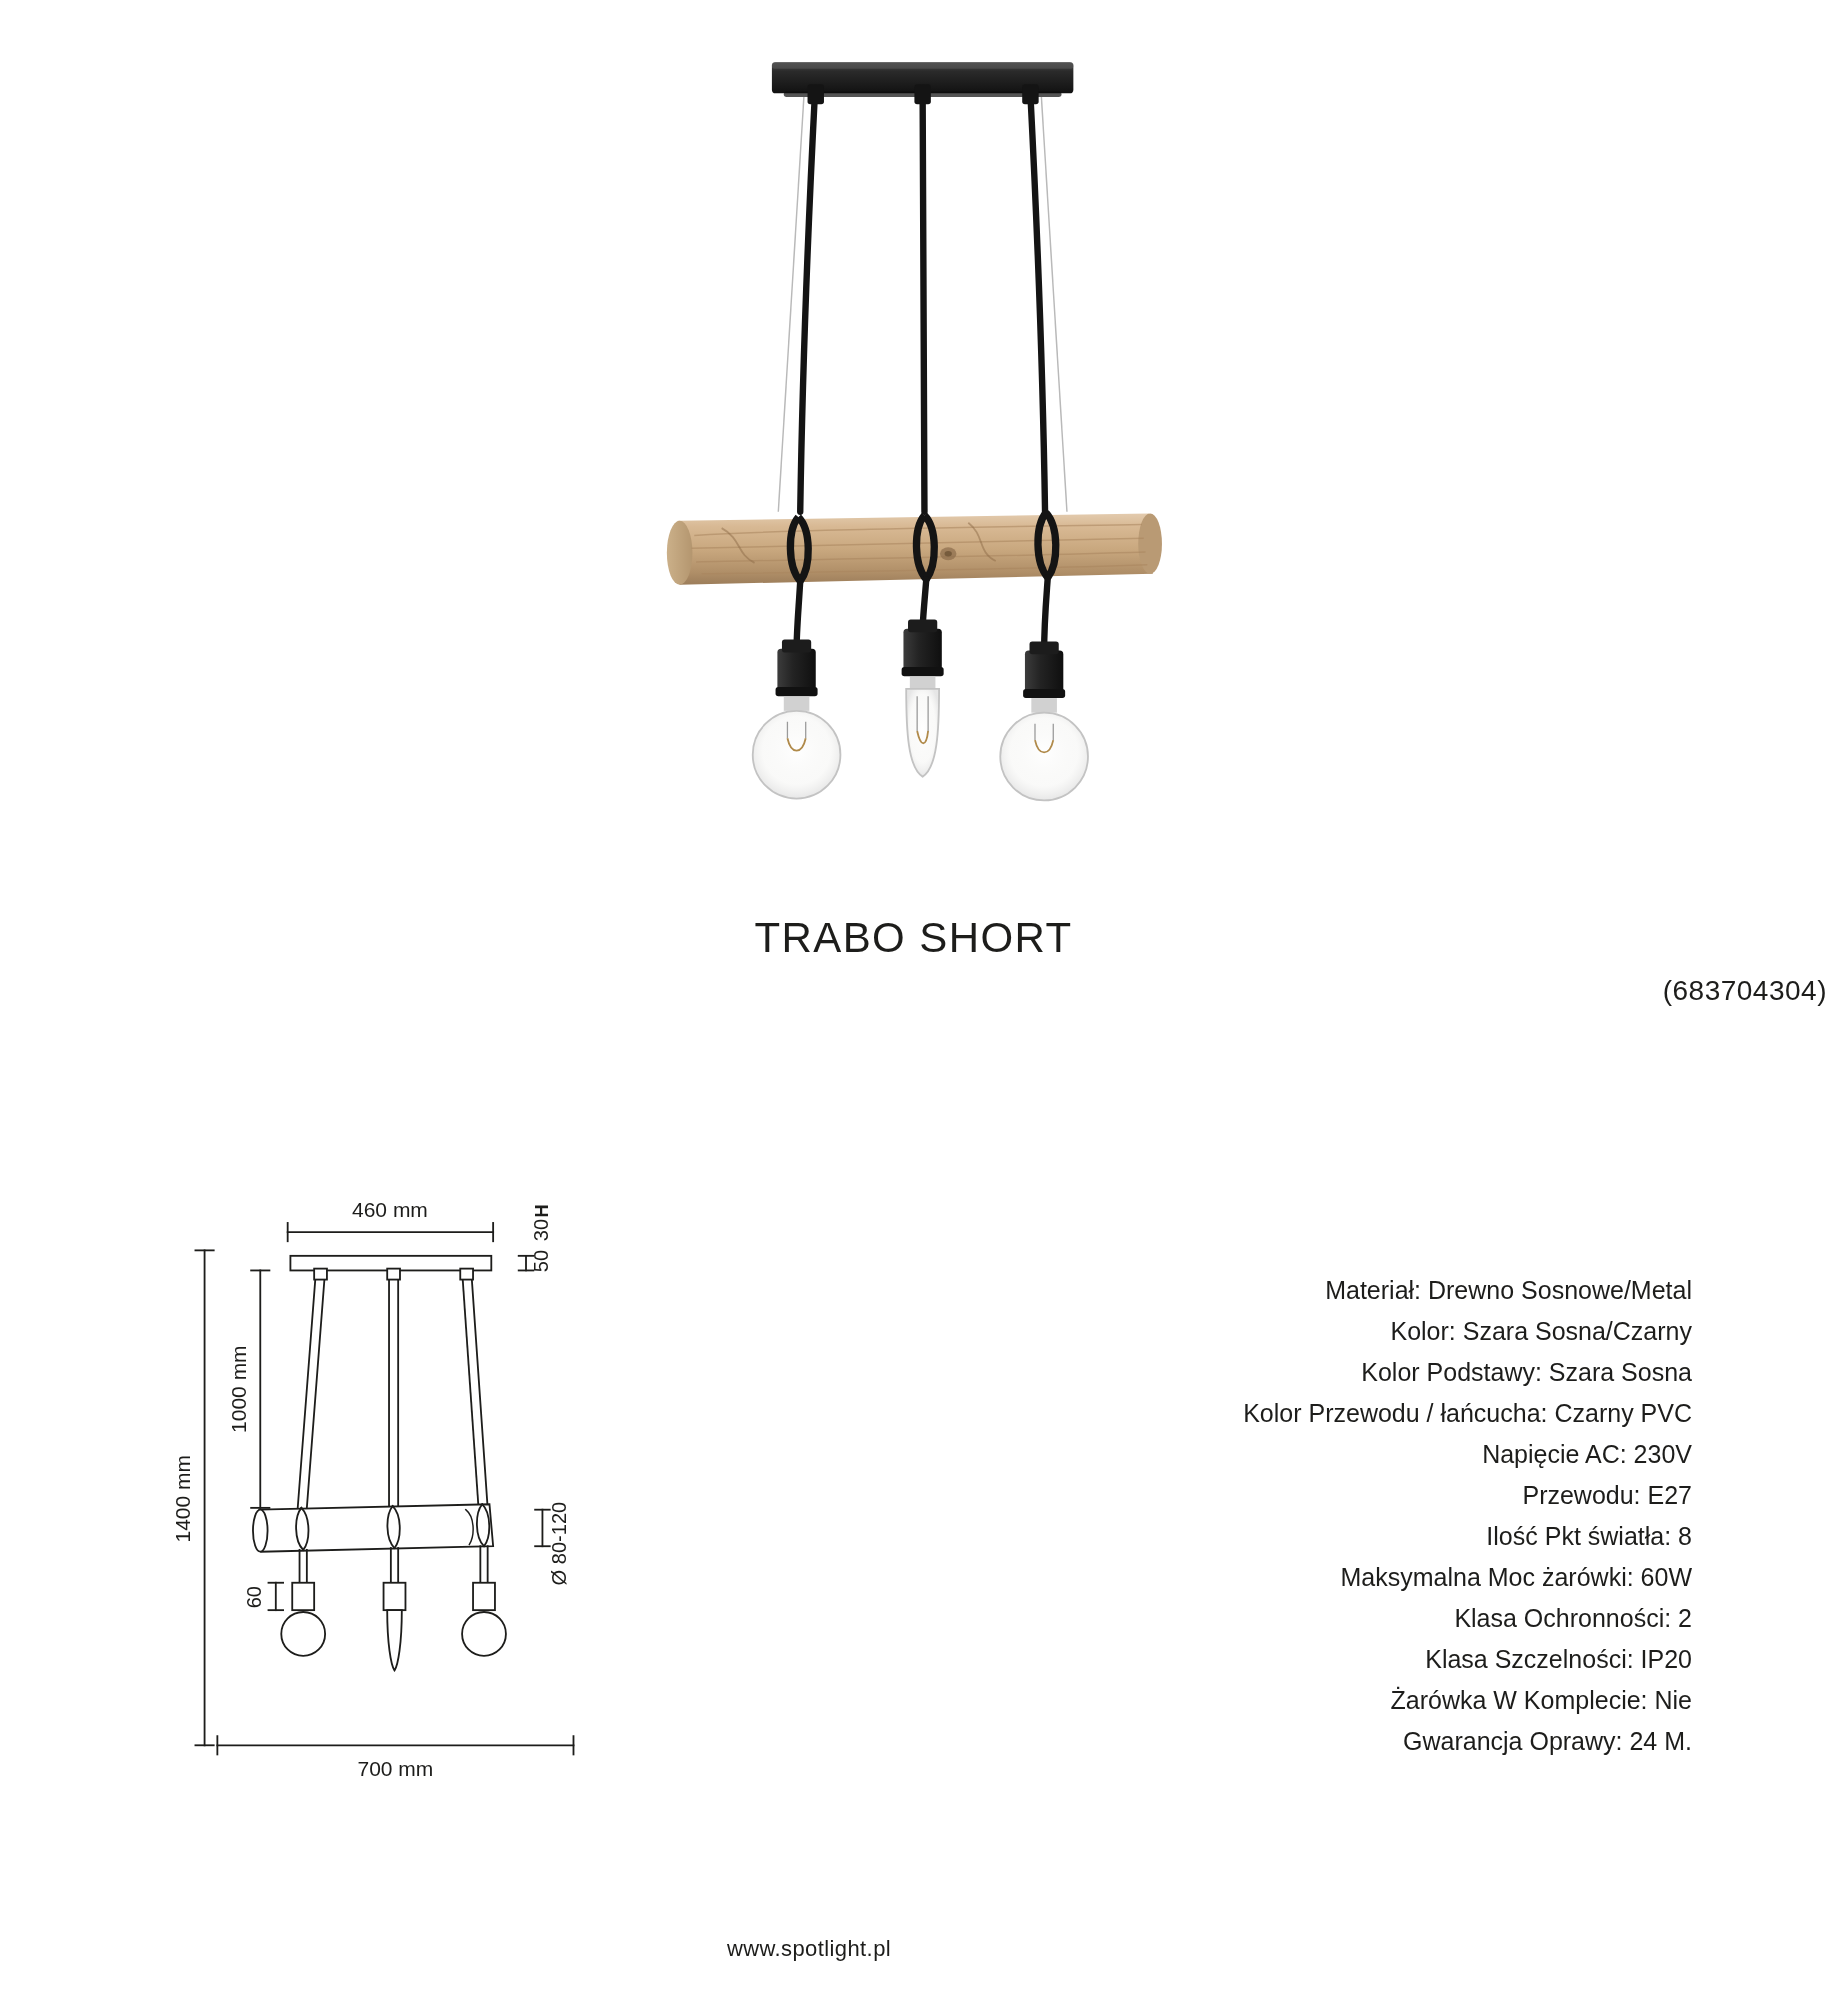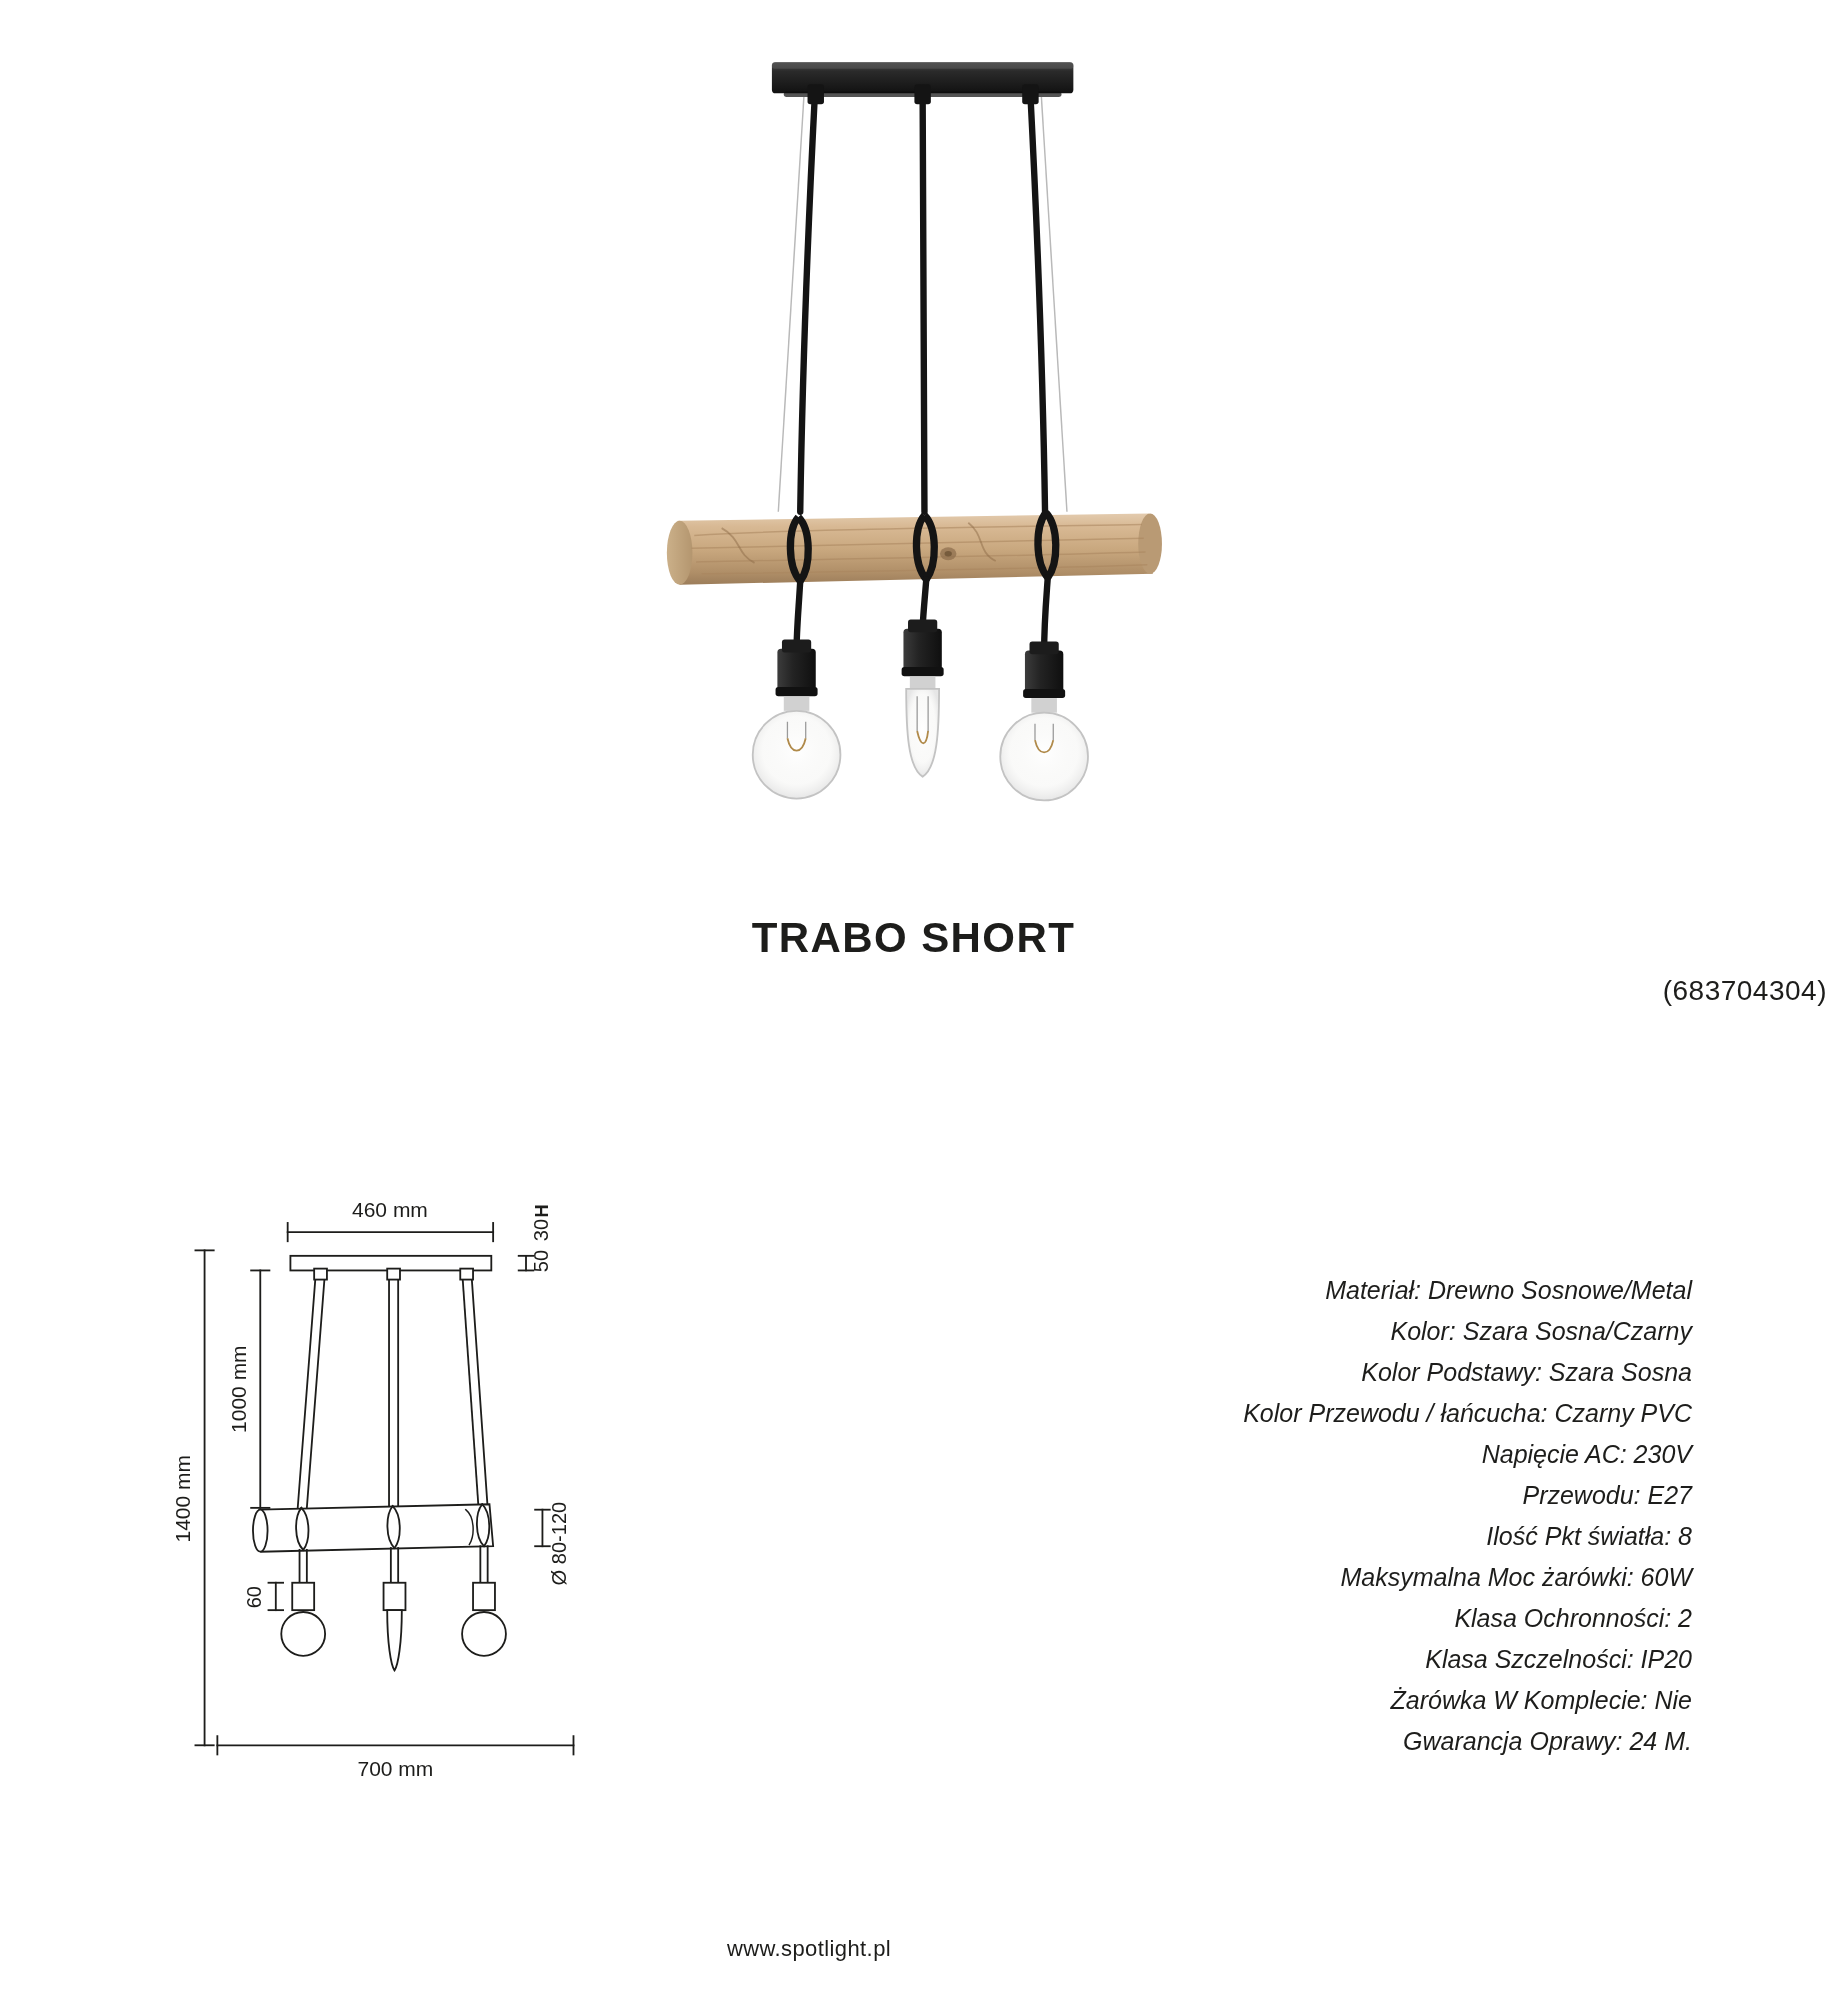--- a/index.html
+++ b/index.html
@@ -27,21 +27,21 @@
   .title-block {
     position: absolute;
     top: 914px;
     left: 0;
     width: 1827px;
     text-align: center;
   }
   .product-name {
     font-size: 42px;
     letter-spacing: 1.4px;
-    font-weight: 700;
+    font-weight: 400;
     color: #1d1d1b;
     margin: 0;
   }
   .product-code {
     font-size: 28px;
     color: #1d1d1b;
     margin-top: 12.8px;
     letter-spacing: 0.5px;
     text-align: right;
   }
@@ -62,21 +62,20 @@
     right: 135px;
     top: 1270px;
     width: 676px;
     text-align: right;
   }
   .spec-line {
     font-size: 25px;
     line-height: 41px;
     color: #1d1d1b;
     white-space: nowrap;
-    font-style: italic;
   }
 
   
   .footer {
     position: absolute;
     bottom: 48px;
     left: 0;
     width: 1618px;
     text-align: center;
     font-size: 22px;

